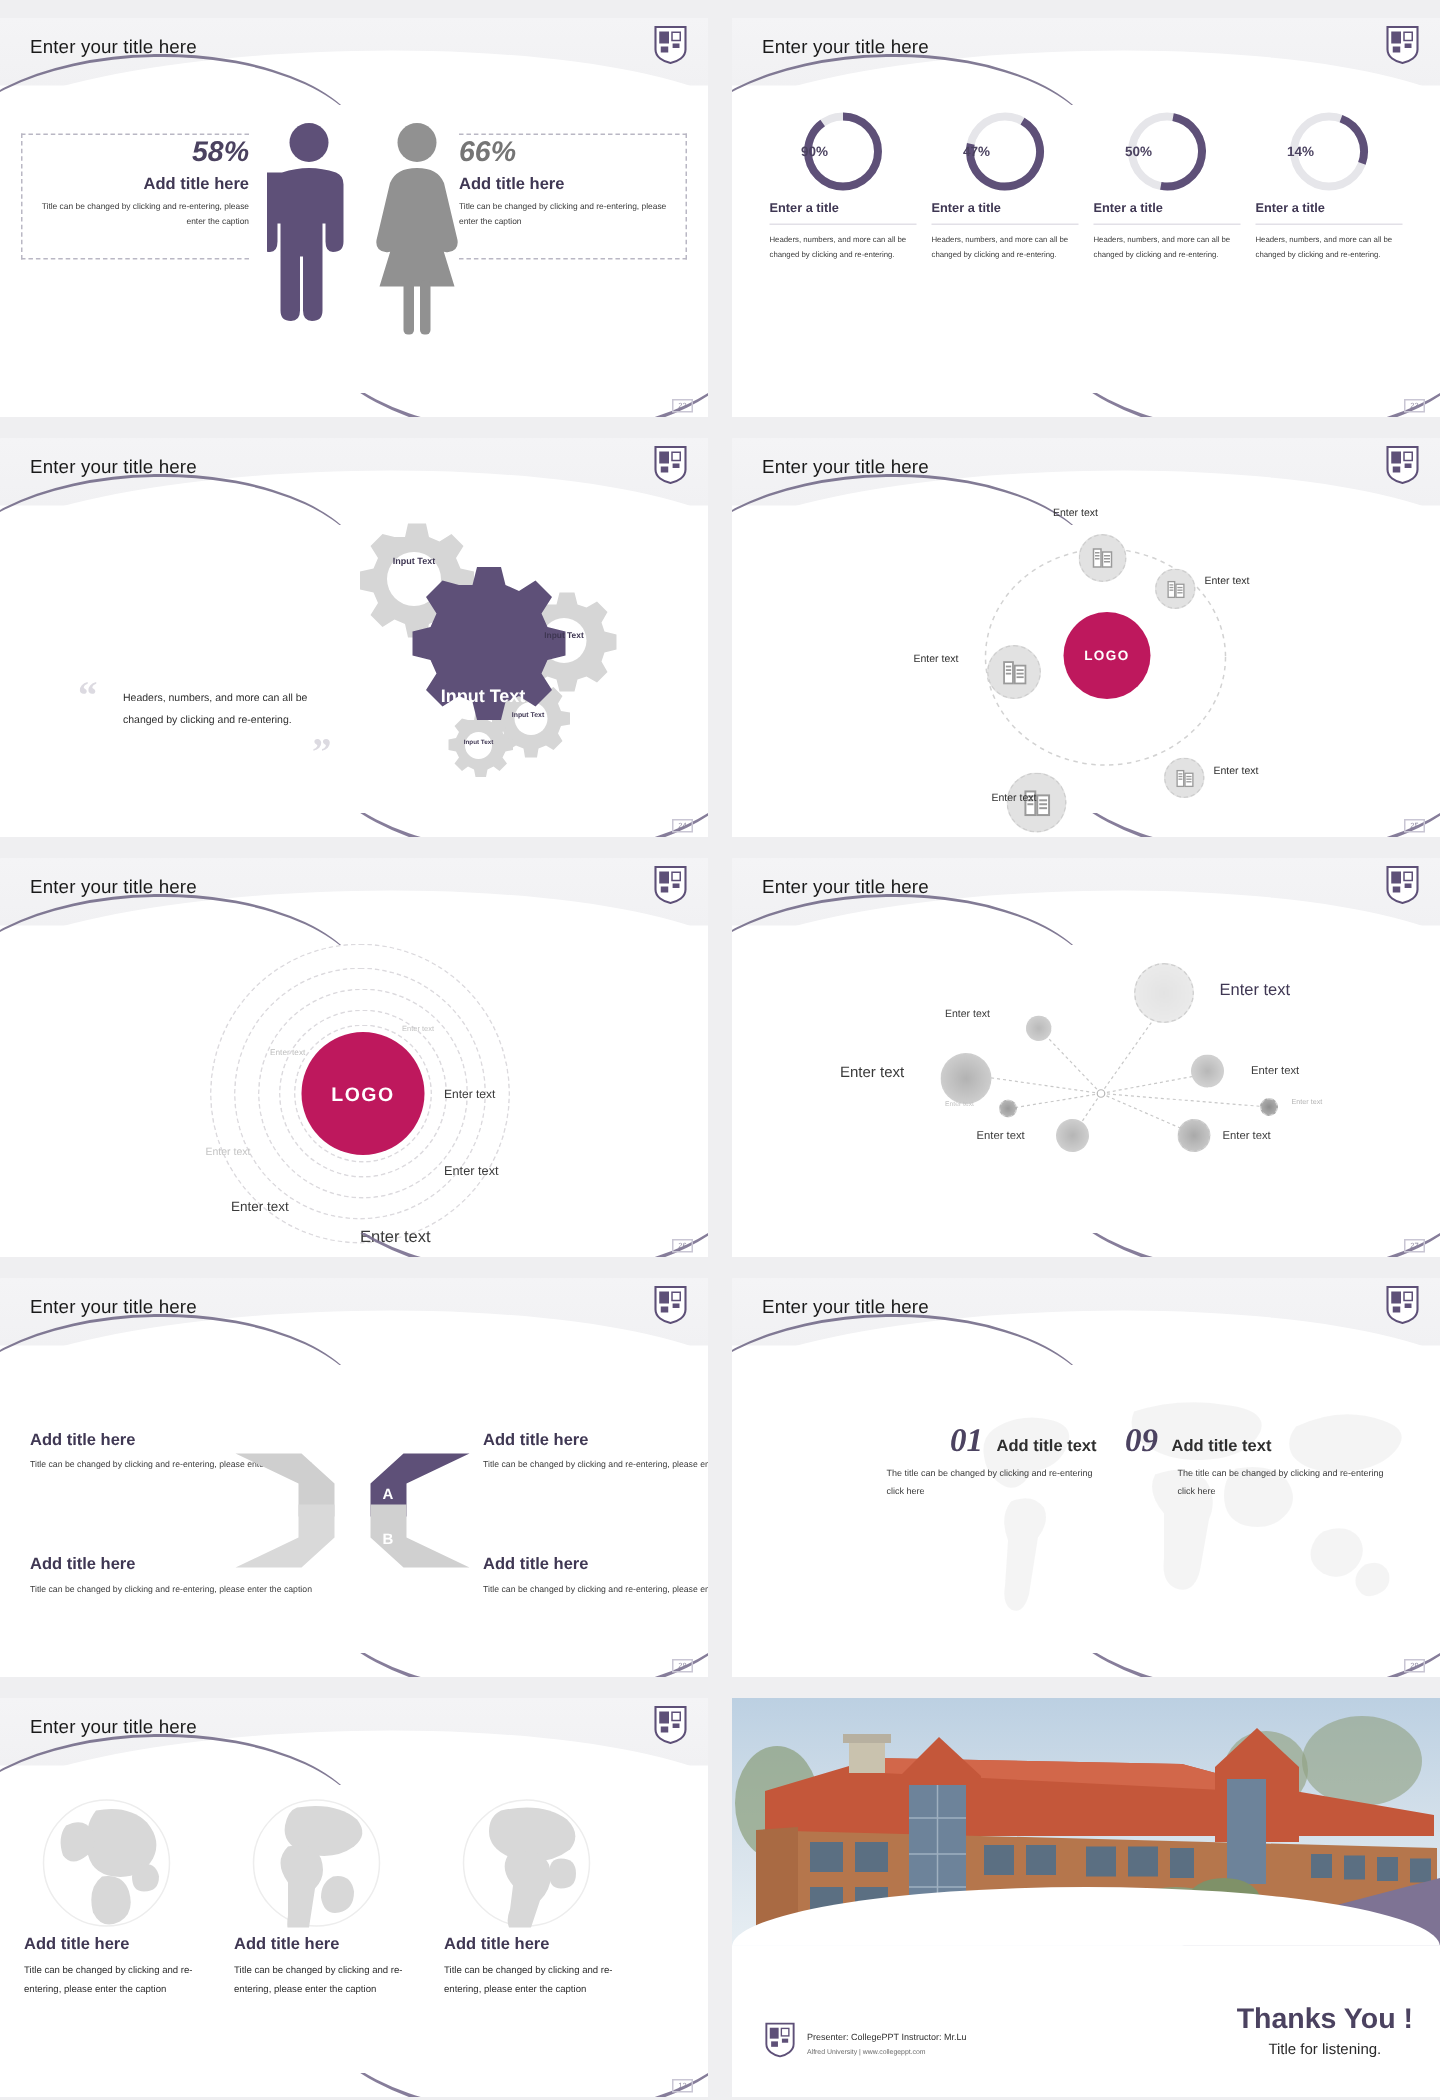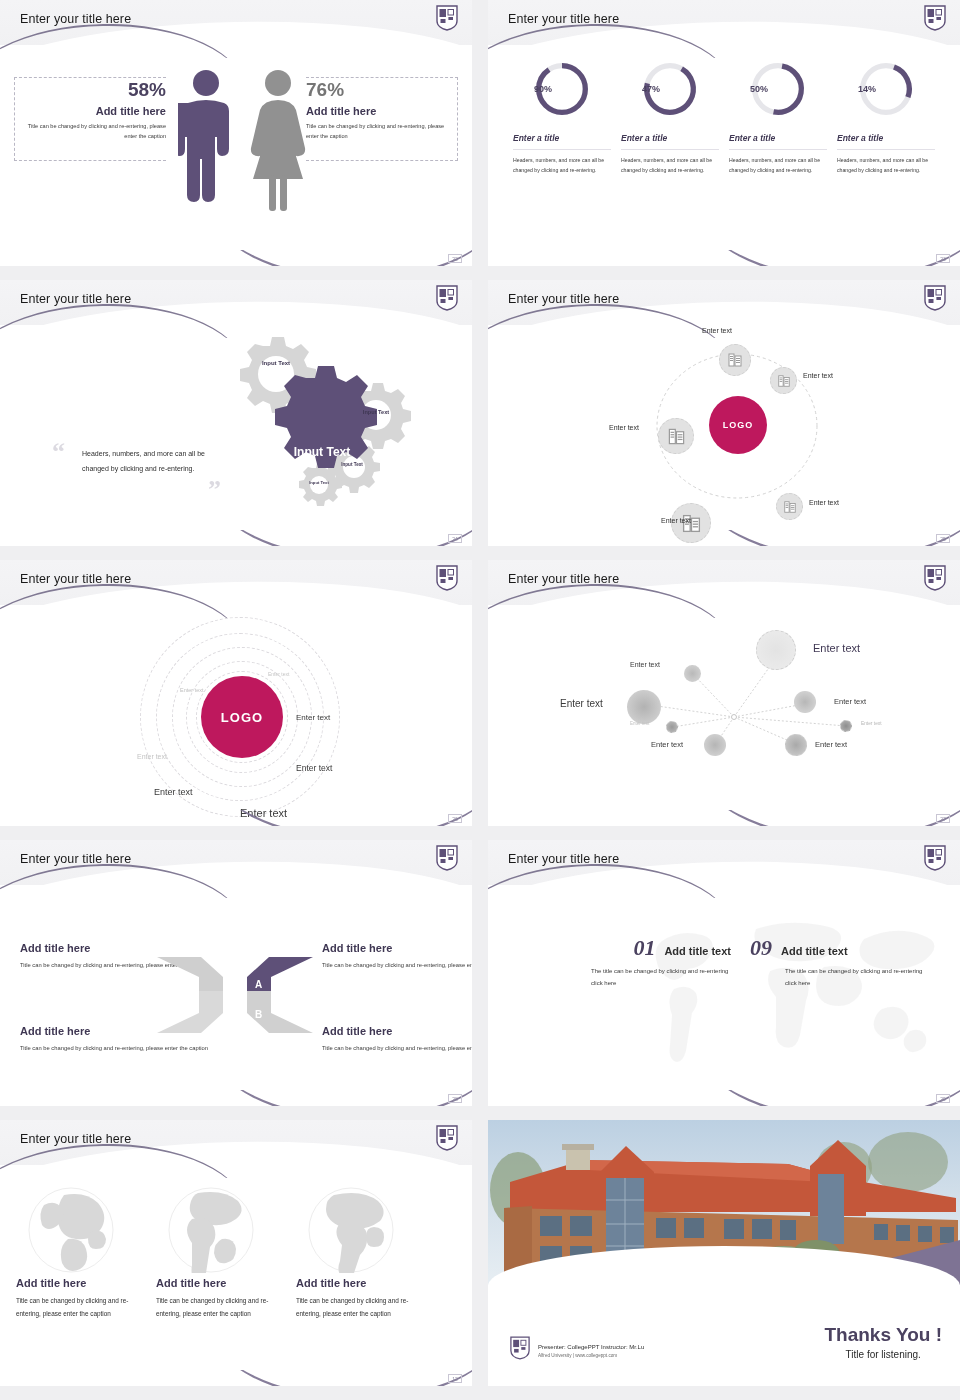--- a/index.html
+++ b/index.html
@@ -9,21 +9,21 @@
     font-family: "Liberation Sans", sans-serif;
     overflow: hidden;
   }
   .grid {
     width: 848px; height: 1400px;
     display: grid;
     grid-template-columns: 472px 472px;
     grid-template-rows: repeat(5, 266px);
     column-gap: 16px;
     row-gap: 14px;
-    padding: 0 0 0 0;
+    padding: 12px 0 0 0;
     align-content: start;
   }
   .slide {
     position: relative;
     width: 472px; height: 266px;
     background: #ffffff;
     overflow: hidden;
   }
   
   .hdr {
@@ -73,36 +73,36 @@
   .body { position: absolute; left:0; right:0; top:45px; bottom:0; }
 
   
   .s1-col { position:absolute; top:35px; width:152px; }
   .s1-left { left:14px; text-align:right; }
   .s1-right { left:306px; text-align:left; }
   .s1-bracket { position:absolute; top:32px; height:84px; width:152px;
      border:1px dashed #b9b7c4; }
   .s1-bracket.l { left:14px; border-right:none; }
   .s1-bracket.r { left:306px; border-left:none; }
-  .pct { font-size:19px; font-weight:bold; color:#4b4260; line-height:1; }
+  .pct { font-size:19px; font-weight:bold; color:#4b4260; line-height:1;font-style:italic; }
   .pct.grey { color:#757575; }
   .addt { font-size:11px; font-weight:bold; color:#3f3753; margin-top:6px; }
   .capt { font-size:5.6px; color:#3b3b3b; line-height:1.75; margin-top:5px; }
   .fig { position:absolute; top:22px; }
   .fig.man { left:178px; }
   .fig.woman { left:250px; }
 
   
   .don-row { position:absolute; left:20px; top:16px; right:20px; display:flex; justify-content:space-around; }
   .don-cell { width:98px; }
   .don { width:56px; height:56px; margin:0 auto; position:relative; }
   .don-lbl { font-size:5px; position:absolute; left:0; right:0; top:50%; transform:translateY(-50%);
      font-weight:bold; color:#4b4260; font-size:9px; }
-  .don-title { font-size:8.5px; font-weight:bold; color:#3f3753; margin-top:16px;
-     padding-bottom:6px; border-bottom:1px solid #e2e0e7;font-style:italic; }
+  .don-title { font-size:8.5px; font-weight:bold; color:#3f3753; margin-top:4px;
+     padding-bottom:6px; border-bottom:1px solid #e2e0e7; }
   .don-body { font-size:5.2px; color:#3b3b3b; line-height:1.9; margin-top:6px; }
 
   
   .quote-mark { position:absolute; font-family:"Liberation Serif", serif; color:#dcdae1; font-weight:bold; }
 
   
   .node-ic { position:absolute; border-radius:50%; background:#e2e2e2;
      border:1px dashed #cfcfcf; display:flex; align-items:center; justify-content:center; }
   .s4-lbl { position:absolute; font-size:7px; color:#2f2f2f; white-space:nowrap; }
   .logo-circle { position:absolute; border-radius:50%; background:#be185d; color:#fff;
@@ -162,21 +162,21 @@
     </svg>
     <div class="body">
       <div class="s1-bracket l"></div>
       <div class="s1-bracket r"></div>
       <div class="s1-col s1-left">
         <div class="pct">58%</div>
         <div class="addt">Add title here</div>
         <div class="capt">Title can be changed by clicking and re-entering, please enter the caption</div>
       </div>
       <div class="s1-col s1-right">
-        <div class="pct grey">76%</div>
+        <div class="pct grey">66%</div>
         <div class="addt">Add title here</div>
         <div class="capt">Title can be changed by clicking and re-entering, please enter the caption</div>
       </div>
       <svg class="fig man" width="56" height="150" viewBox="0 0 56 150">
         <circle cx="28" cy="16" r="13" fill="#5e5078"></circle>
         <path d="M10 36 q18 -6 36 0 q5 2 5 8 v38 q0 7 -7 7 q-5 0 -5 -7 v-12 h-2 v58 q0 7 -7 7 q-6 0 -6 -7 v-36 h-2 v36 q0 7 -6 7 q-7 0 -7 -7 v-58 h-2 v12 q0 7 -5 7 q-7 0 -7 -7 v-38 q0 -6 5 -8 z" fill="#5e5078"></path>
       </svg>
       <svg class="fig woman" width="56" height="150" viewBox="0 0 56 150">
         <circle cx="28" cy="16" r="13" fill="#919191"></circle>
         <path d="M28 33 q14 0 18 10 l9 38 q1 7 -6 8 q-5 1 -6 -5 l-6 -24 l16 52 h-50 l16 -52 l-6 24 q-1 6 -6 5 q-7 -1 -6 -8 l9 -38 q4 -10 18 -10 z" fill="#919191"></path>

